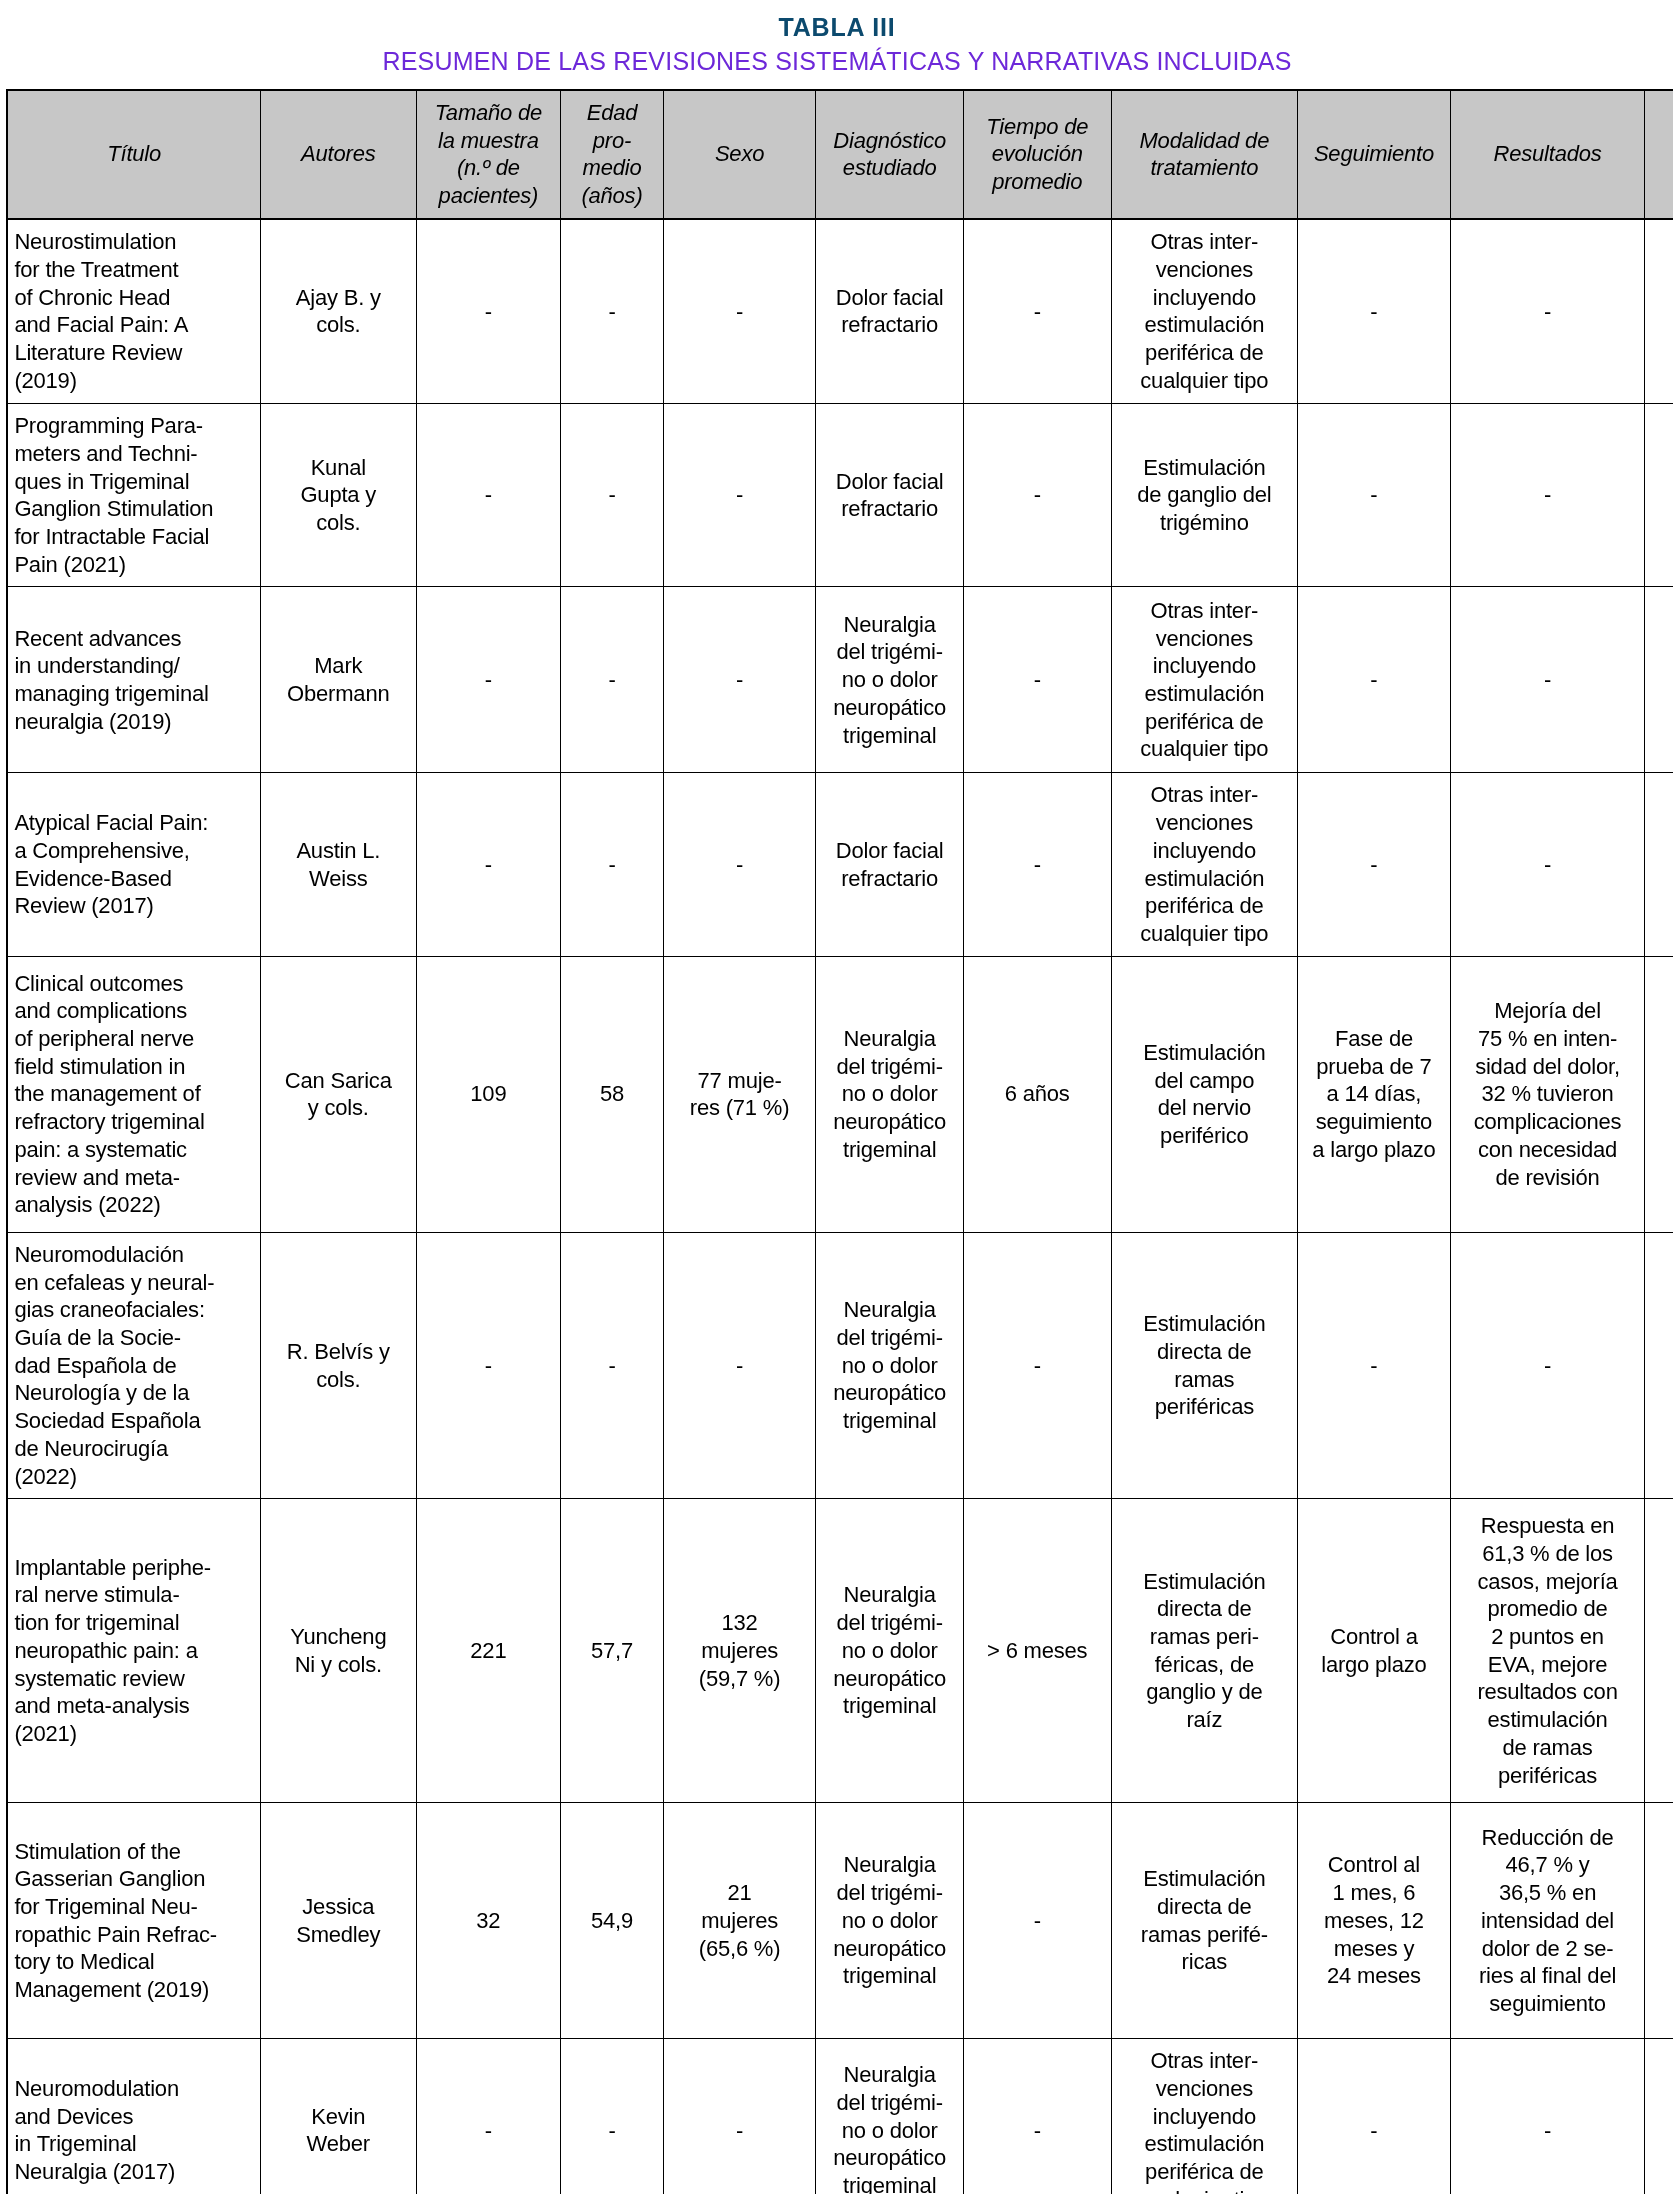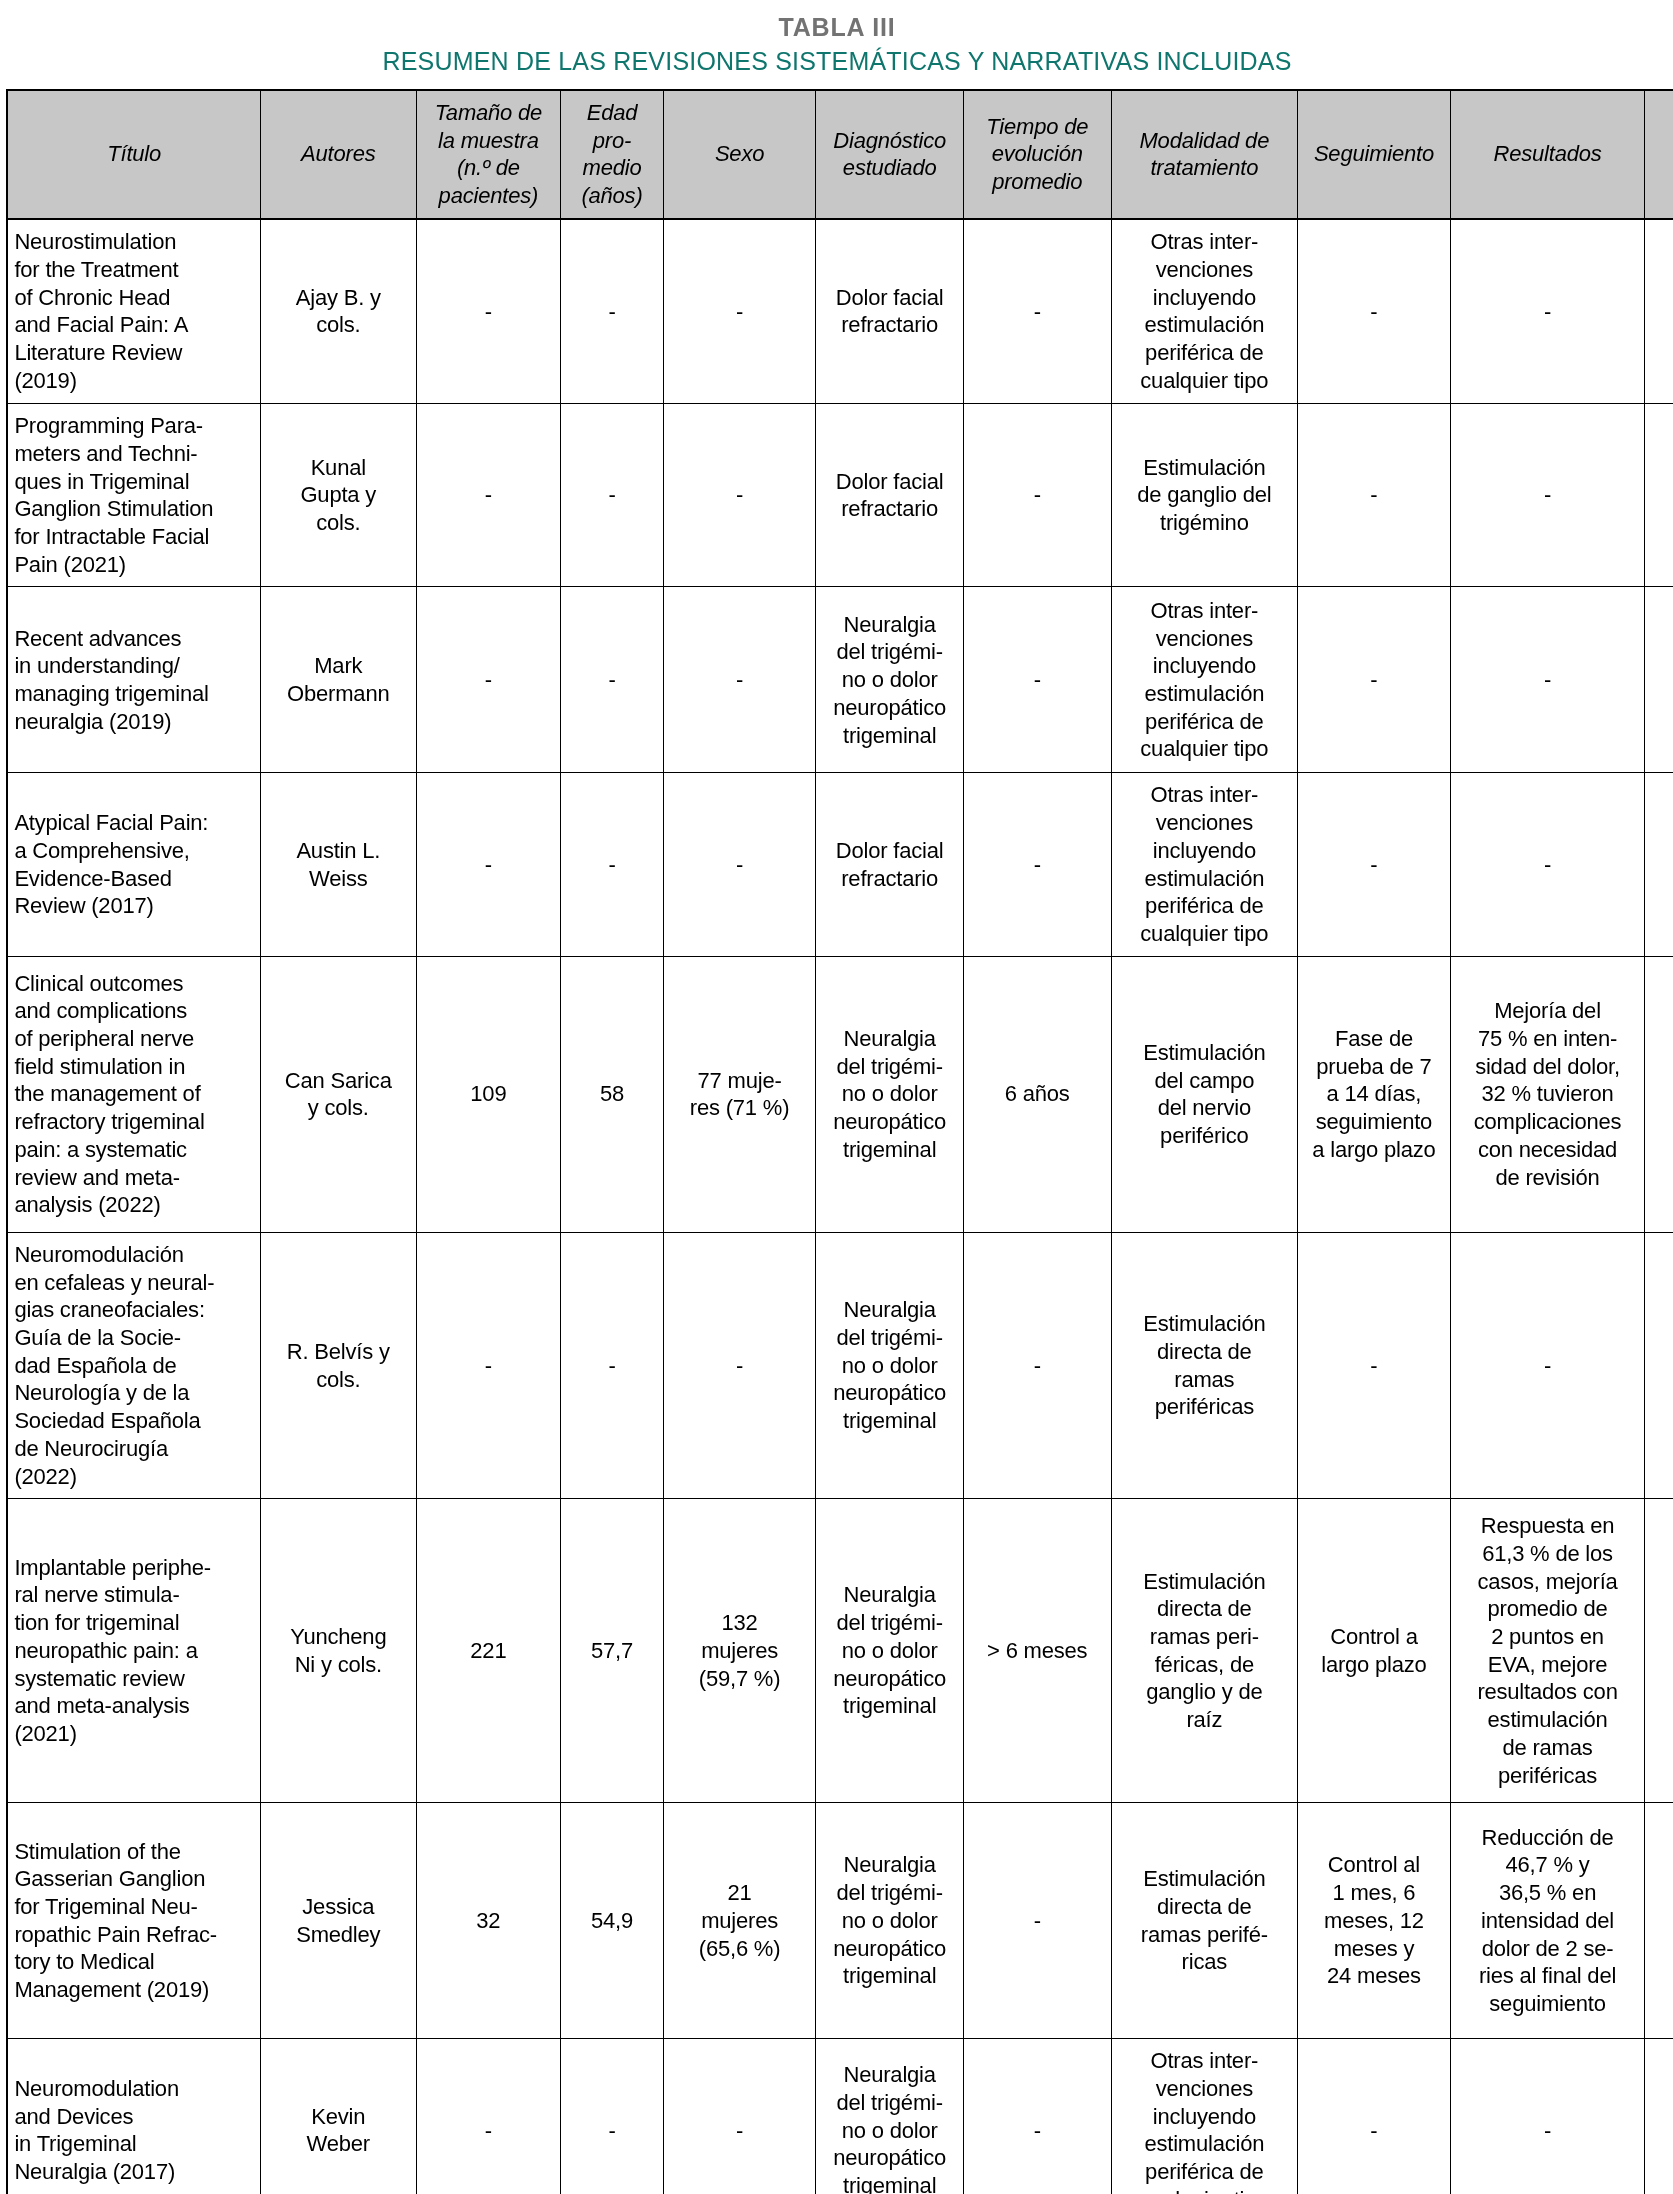--- a/index.html
+++ b/index.html
@@ -9,27 +9,27 @@
     color: #000000;
     font-family: "Liberation Sans", sans-serif;
   }
   body { width: 1674px; }
   .page { padding: 13px 6.4px 9.7px 6.4px; }
 
   .title-block { text-align: center; }
   .table-label {
     font-size: 25px;
     font-weight: bold;
-    color: #737373;
+    color: #0c4a6e;
     letter-spacing: 0.8px;
   }
   .table-subtitle {
     font-size: 25px;
     font-weight: normal;
-    color: #0f766e;
+    color: #6d28d9;
     margin-top: 4.8px;
     letter-spacing: 0.2px;
   }
 
   table.summary {
     border-collapse: collapse;
     table-layout: fixed;
     width: 1661px;
     margin: 13px auto 0 auto;
     border: 2.4px solid #000;

